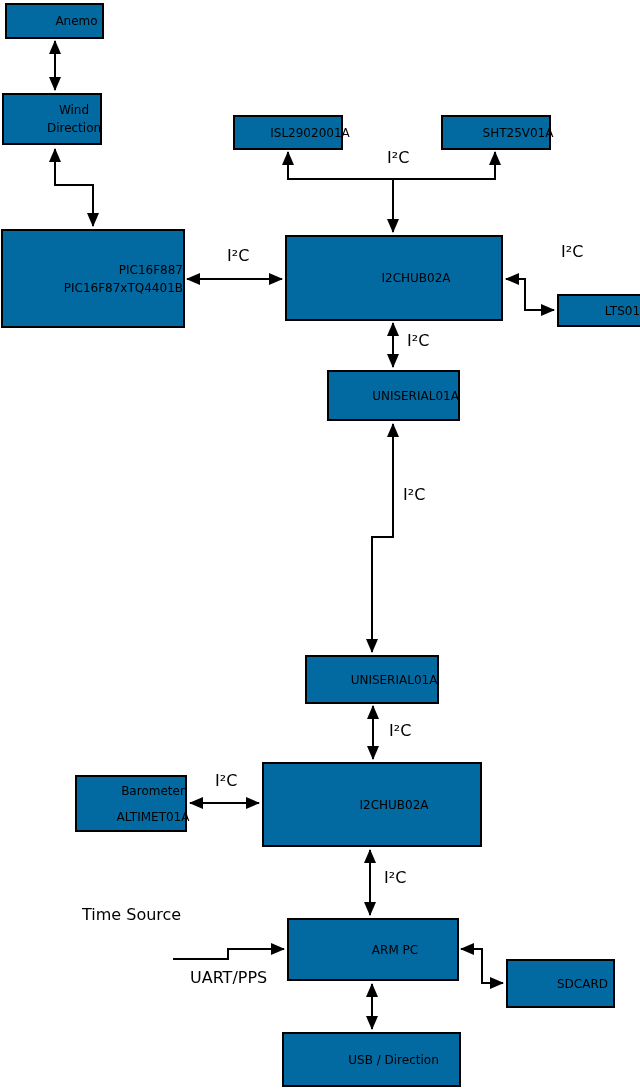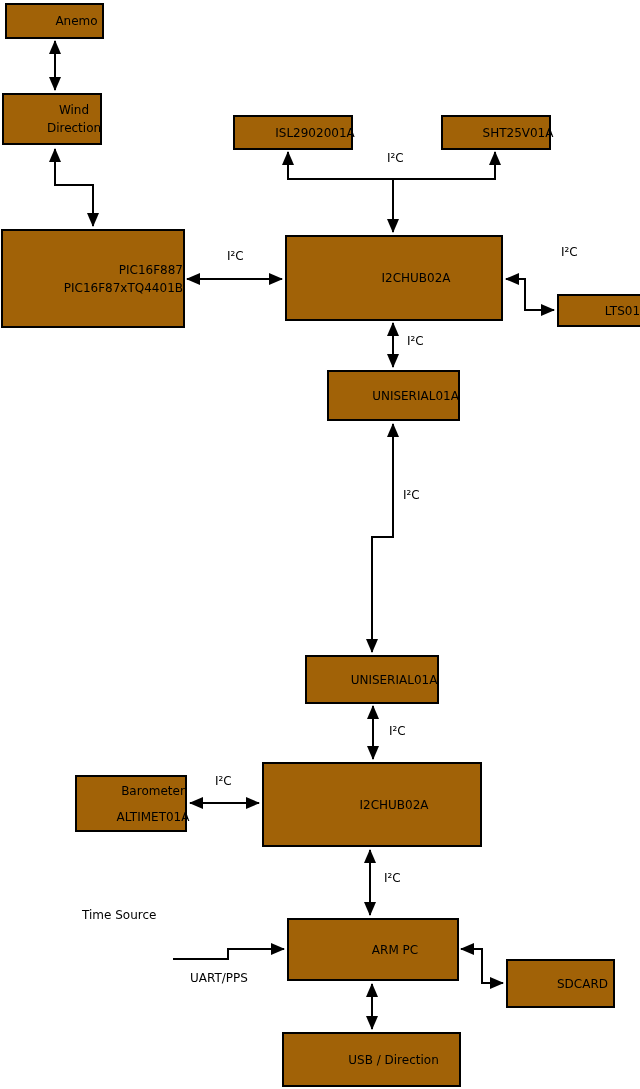--- a/index.html
+++ b/index.html
@@ -19,34 +19,34 @@
   }
   .wire {
     stroke: #000000;
     stroke-width: 2;
     fill: none;
   }
   .node {
     position: absolute;
     box-sizing: border-box;
     border: 2px solid #000000;
-    background: #a16207;
+    background: #0369a1;
     display: flex;
     flex-direction: column;
     align-items: center;
     justify-content: center;
     text-align: center;
     font-size: 12px;
     line-height: 18px;
     white-space: nowrap;
     padding-left: 44px;
   }
   .elabel {
     position: absolute;
-    font-size: 12px;
+    font-size: 16px;
     line-height: 14px;
     white-space: nowrap;
   }
 </style>
 </head>
 <body>
 
 <div class="canvas">
 
   <svg class="wires" viewBox="0 0 640 1089" xmlns="http://www.w3.org/2000/svg">
@@ -91,21 +91,21 @@
   <div class="node" style="left:2px; top:93px; width:100px; height:52px;">
     <span>Wind</span>
     <span>Direction</span>
   </div>
 
   <div class="node" style="left:1px; top:229px; width:184px; height:99px;align-items:flex-end;">
     <span>PIC16F887</span>
     <span>PIC16F87xTQ4401B</span>
   </div>
 
-  <div class="node" style="left:233px; top:115px; width:120px; height:35px;">
+  <div class="node" style="left:233px; top:115px; width:110px; height:35px;">
     <span>ISL2902001A</span>
   </div>
 
   <div class="node" style="left:441px; top:115px; width:110px; height:35px;">
     <span>SHT25V01A</span>
   </div>
 
   <div class="node" style="left:285px; top:235px; width:218px; height:86px;">
     <span>I2CHUB02A</span>
   </div>

